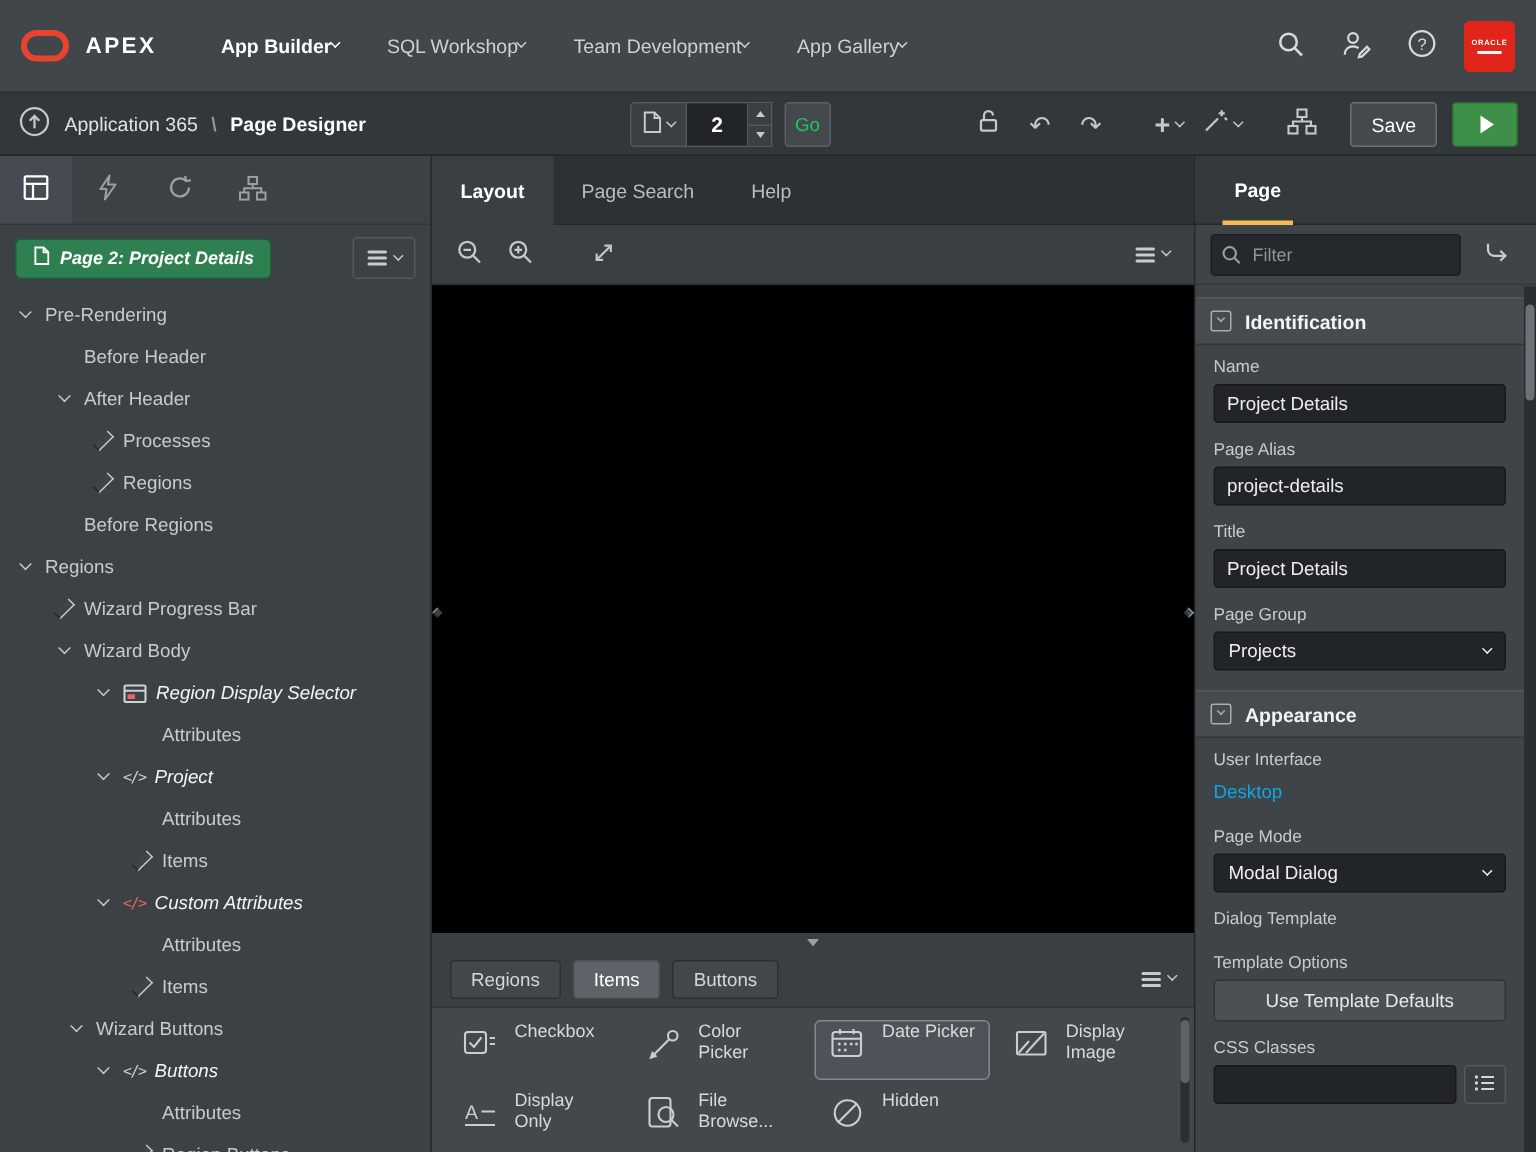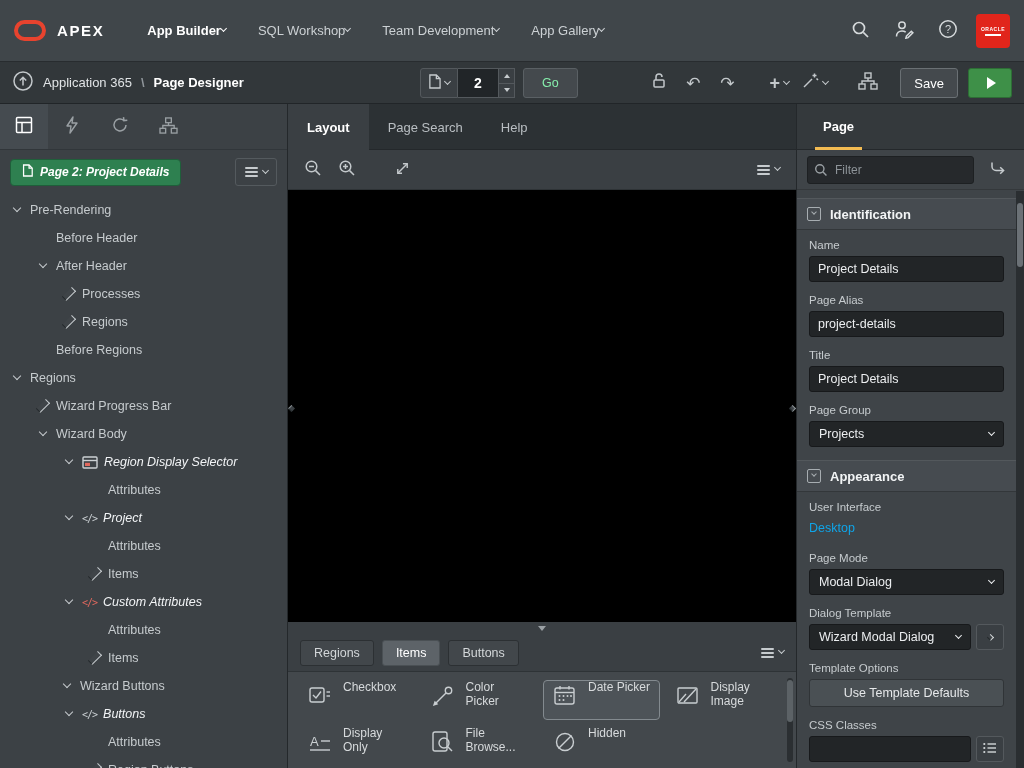--- a/index.html
+++ b/index.html
@@ -55,22 +55,22 @@
   .num-input { width:40px; background:#212528; border:none; color:#fff; text-align:center;
                font-size:14px; font-weight:bold; font-family:inherit; }
   .spinners { display:flex; flex-direction:column; width:16px; border-left:1px solid #54595d; }
   .spin { flex:1; display:flex; align-items:center; justify-content:center; background:#3a3f43;
           border:none; cursor:pointer; }
   .spin + .spin { border-top:1px solid #54595d; }
   .tri-up { width:0; height:0; border-left:3.5px solid transparent; border-right:3.5px solid transparent;
             border-bottom:4px solid #c6cbce; }
   .tri-dn { width:0; height:0; border-left:3.5px solid transparent; border-right:3.5px solid transparent;
             border-top:4px solid #c6cbce; }
-  .go-btn { height:30px; padding:0 18px; margin-left:8px; background:#44494d; border:1px solid #5a6064;
-            border-radius:3px; color:#86efac; font-size:12.5px; cursor:pointer; font-family:inherit; }
+  .go-btn { height:30px; padding:0 6px; margin-left:8px; background:#44494d; border:1px solid #5a6064;
+            border-radius:3px; color:#22c55e; font-size:12.5px; cursor:pointer; font-family:inherit; }
   .tb-right { position:absolute; right:12px; top:6px; display:flex; align-items:center; gap:10px; }
   .tb-ic { height:30px; min-width:24px; display:flex; align-items:center; justify-content:center;
            color:#c3c8cb; background:none; border:none; cursor:pointer; gap:4px; font-size:16px; }
   .arrow-glyph { font-size:17px; line-height:1; }
   .plus-glyph { font-size:18px; line-height:1; font-weight:bold; }
   .grp-gap { margin-left:18px; }
   .save-btn { height:30px; padding:0 13px; margin-left:10px; background:#44494d; border:1px solid #6a7074;
               border-radius:3px; color:#fff; font-size:13px; cursor:pointer; font-family:inherit; }
   .run-btn { width:44px; height:30px; background:#3e9048; border:1px solid #2d6e35; border-radius:3px;
              display:flex; align-items:center; justify-content:center; cursor:pointer; }
@@ -469,21 +469,21 @@
           <div class="tree-row" style="padding-left: 88px;">
             <span class="tw"></span>
             <span class="lbl">Attributes</span>
           </div>
           <div class="tree-row" style="padding-left: 88px;">
             <span class="tw">
               <i class="cv right"></i>
             </span>
             <span class="lbl">Items</span>
           </div>
-          <div class="tree-row" style="padding-left: 44px; margin-left: 16px;">
+          <div class="tree-row" style="padding-left: 44px;">
             <span class="tw">
               <i class="cv down"></i>
             </span>
             <span class="lbl">Wizard Buttons</span>
           </div>
           <div class="tree-row italic" style="padding-left: 62px;">
             <span class="tw">
               <i class="cv down"></i>
             </span>
             <span class="t-ic">
@@ -701,29 +701,20 @@
           </div>
           <div class="fld">
             <div class="fld-lbl">Page Mode</div>
             <div class="fld-select">
               <span class="val">Modal Dialog</span>
               <i class="cv down sm"></i>
             </div>
           </div>
           <div class="fld">
             <div class="fld-lbl">Dialog Template</div>
-            <div class="frow">
-              <div class="fld-select grow">
-                <span class="val">Wizard Modal Dialog</span>
-                <i class="cv down sm"></i>
-              </div>
-              <button class="sq-btn">
-                <i class="cv right sm"></i>
-              </button>
-            </div>
           </div>
           <div class="fld"><div class="fld-lbl">Template Options</div><button class="fld-btn">Use Template Defaults</button></div>
           <div class="fld">
             <div class="fld-lbl">CSS Classes</div>
             <div class="frow">
               <input class="fld-input grow" value="" style="">
               <button class="sq-btn">
                 <span><svg width="14" height="12" viewBox="0 0 14 12" stroke="currentColor" stroke-width="1.4">
                     <line x1="4.5" y1="2" x2="13" y2="2"></line>
                     <line x1="4.5" y1="6" x2="13" y2="6"></line>

